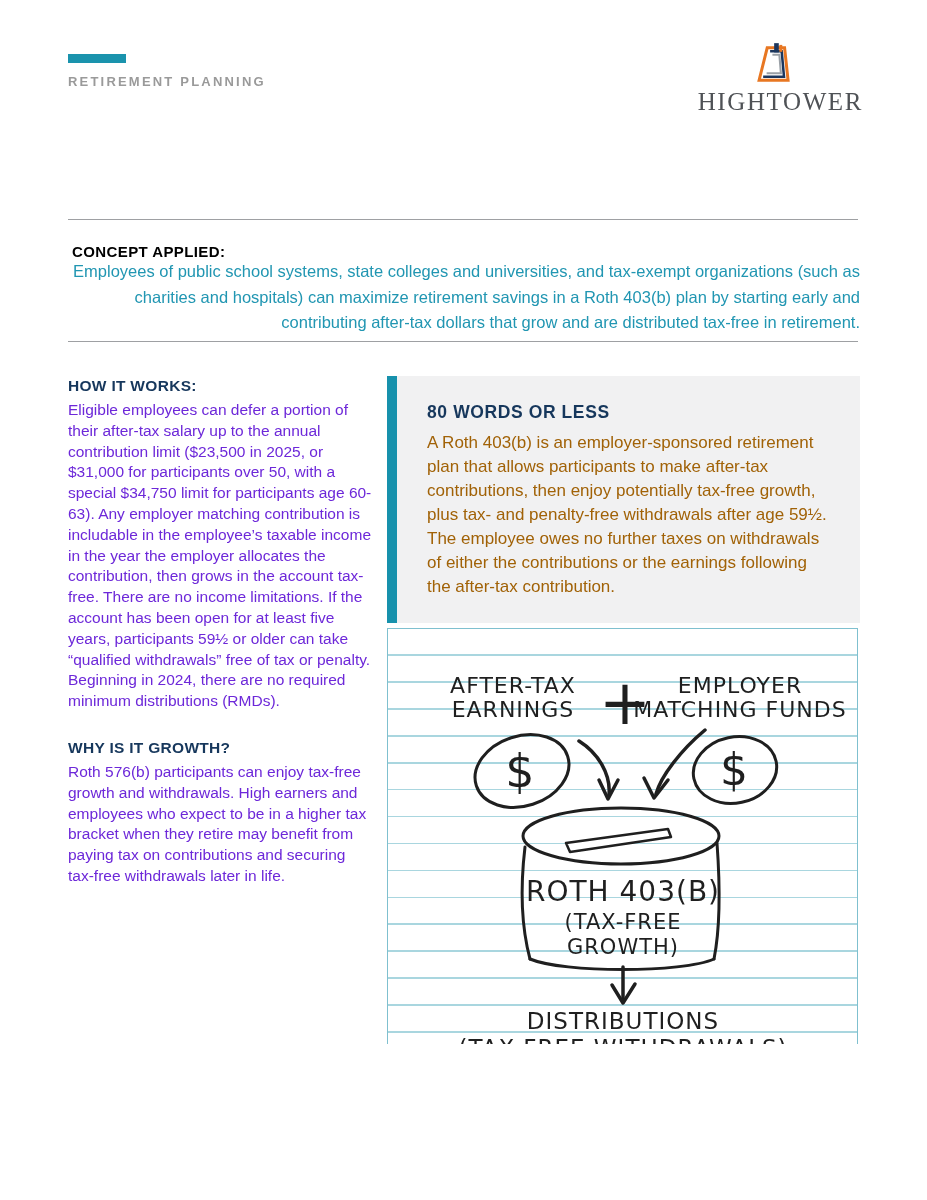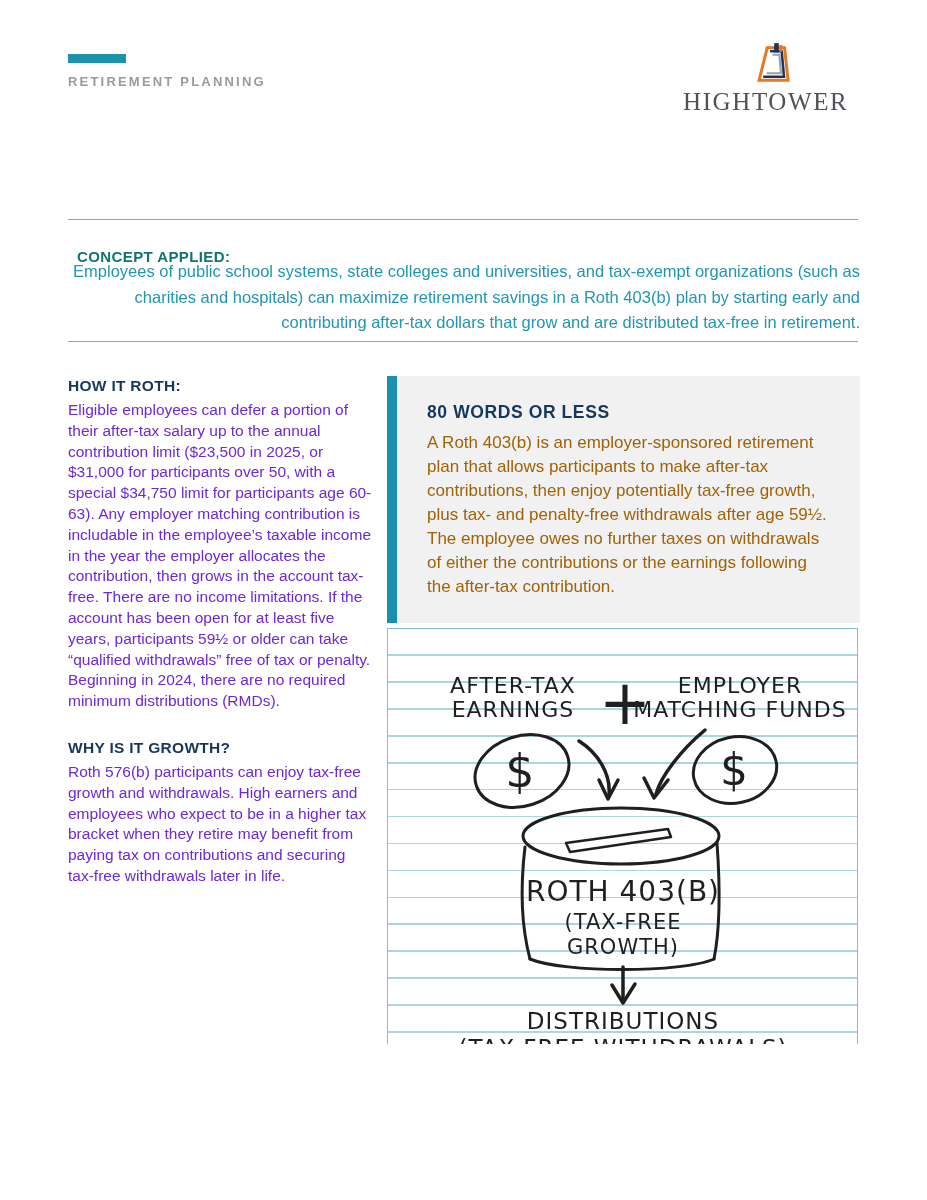--- a/index.html
+++ b/index.html
@@ -4,32 +4,32 @@
 <style>
   html,body { margin:0; padding:0; background:#ffffff; }
   .page {
     position:relative; width:927px; height:1044px; background:#ffffff;
     font-family:"Liberation Sans", sans-serif; overflow:hidden;
   }
   
   .tag-bar { position:absolute; left:68px; top:54px; width:58px; height:9px; background:#1a93ad; }
   .tag-label { position:absolute; left:68px; top:74px; font-size:13px; font-weight:700;
     letter-spacing:2.2px; color:#9a9a9a; }
-  .logo { position:absolute; top:42px; right:64px; width:180px; text-align:left; }
+  .logo { position:absolute; top:42px; right:64px; width:180px; text-align:right; }
   .logo-mark { display:block; margin:0 auto; }
   .logo-text { font-family:"Liberation Serif", serif; font-size:25px; letter-spacing:1.6px;
     color:#4f5256; margin-top:2px; white-space:nowrap; }
   
   .page-title { position:absolute; left:68px; top:143px; margin:0; font-size:30px; font-weight:700;
     color:#16375c; letter-spacing:0.2px; }
   .rule { position:absolute; left:68px; width:790px; height:1px; background:#9ea0a3; }
   .rule-1 { top:219px; } .rule-2 { top:341px; }
   
-  .concept-heading { position:absolute; left:68px; top:239px; margin:9px; font-size:15px;
-    font-weight:700; color:#0f766e; letter-spacing:0.4px; }
+  .concept-heading { position:absolute; left:68px; top:239px; margin:4px; font-size:15px;
+    font-weight:700; color:#000000; letter-spacing:0.4px; }
   .concept-body { position:absolute; left:68px; top:259px; width:792px; margin:0;
     font-size:16.5px; line-height:25.5px; color:#2196b2;text-align:right; }
   
   .col-left { position:absolute; left:68px; top:377px; width:307px; }
   .col-left h3 { margin:0 0 5px; font-size:15.5px; font-weight:700; color:#16375c; letter-spacing:0.3px; }
   .col-left p { margin:0; font-size:15.5px; line-height:20.8px; color:#6d28d9; }
   .col-left .second-heading { margin-top:27px; }
   
   .fifty-box { position:absolute; left:387px; top:376px; width:473px; min-height:224px;
     box-sizing:border-box; background:#f1f1f2; border-left:10px solid #1791ac;
@@ -62,21 +62,21 @@
     <div class="logo-text">HIGHTOWER</div>
   </div>
 
   <div class="rule rule-1"></div>
 
   <h2 class="concept-heading">CONCEPT APPLIED:</h2>
   <p class="concept-body">Employees of public school systems, state colleges and universities, and tax-exempt organizations (such as charities and hospitals) can maximize retirement savings in a Roth 403(b) plan by starting early and contributing after-tax dollars that grow and are distributed tax-free in retirement.</p>
   <div class="rule rule-2"></div>
 
   <div class="col-left">
-    <h3>HOW IT ROTH:</h3>
+    <h3>HOW IT WORKS:</h3>
     <p>Eligible employees can defer a portion of their after-tax salary up to the annual contribution limit ($23,500 in 2025, or $31,000 for participants over 50, with a special $34,750 limit for participants age 60-63). Any employer matching contribution is includable in the employee’s taxable income in the year the employer allocates the contribution, then grows in the account tax-free. There are no income limitations. If the account has been open for at least five years, participants 59½ or older can take “qualified withdrawals” free of tax or penalty. Beginning in 2024, there are no required minimum distributions (RMDs).</p>
     <h3 class="second-heading">WHY IS IT GROWTH?</h3>
     <p>Roth 576(b) participants can enjoy tax-free growth and withdrawals. High earners and employees who expect to be in a higher tax bracket when they retire may benefit from paying tax on contributions and securing tax-free withdrawals later in life.</p>
   </div>
 
   <div class="fifty-box">
     <h3>80 WORDS OR LESS</h3>
     <p>A Roth 403(b) is an employer-sponsored retirement plan that allows participants to make after-tax contributions, then enjoy potentially tax-free growth, plus tax- and penalty-free withdrawals after age 59½. The employee owes no further taxes on withdrawals of either the contributions or the earnings following the after-tax contribution.</p>
   </div>
 

